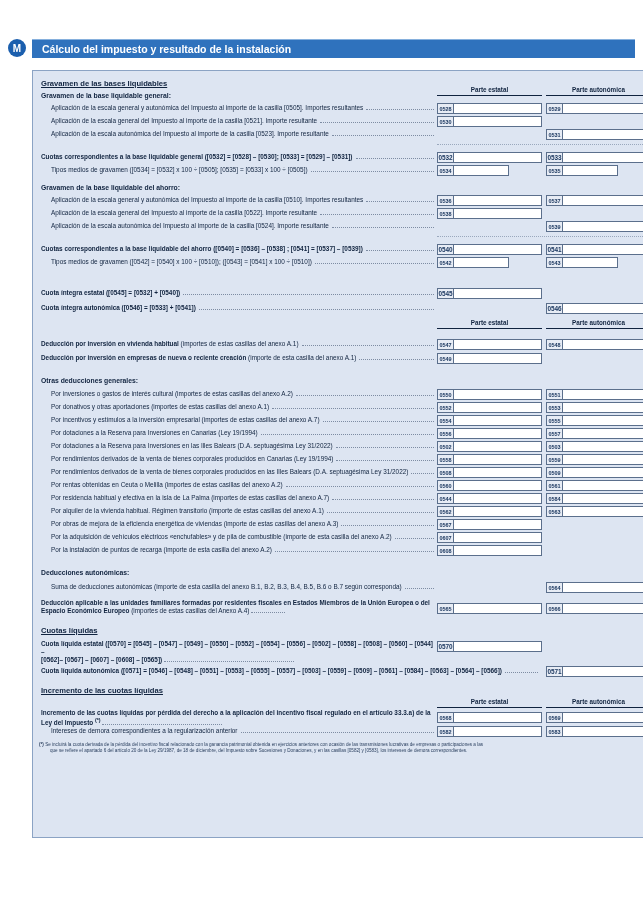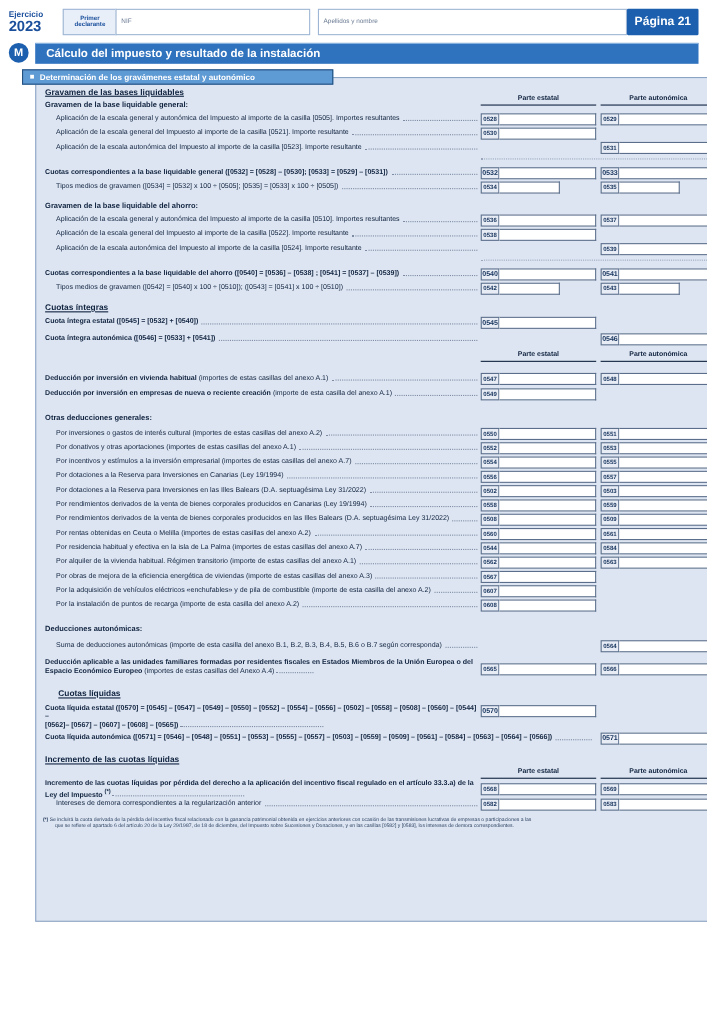--- a/index.html
+++ b/index.html
@@ -78,43 +78,26 @@
 
   .hr-dot{position:absolute;border-top:1px dotted #9aa8bd;}
   .note{position:absolute;font-size:4.6px;line-height:1.3;color:#2a3f5f;}
   .note .star{font-weight:bold;}
 </style>
 </head>
 <body>
 
 <div class="page">
 
-  <div class="idbar">
-    <div class="ejercicio">
-      <div class="lbl">Ejercicio</div>
-      <div class="yr">2023</div>
-    </div>
-    <div class="declarante">
-      <span>Primer</span>
-      <span>declarante</span>
-    </div>
-    <div class="fld nif">NIF</div>
-    <div class="fld nom">Apellidos y nombre</div>
-    <div class="pagina">Página 21</div>
-  </div>
 
   <div class="mrow">
     <div class="mcircle">M</div>
     <div class="mtitle">Cálculo del impuesto y resultado de la instalación</div>
   </div>
 
-  <div class="subhdr">
-    <span class="bullet">■</span>
-    <span>Determinación de los gravámenes estatal y autonómico</span>
-  </div>
 
   <div class="panel">
     <div class="inner" id="inner">
         <div class="lbl-col" style="top: 8px; left: 8px; width: 300px;">
           <div class="txt ghead">Gravamen de las bases liquidables</div>
         </div>
         <div class="lbl-col" style="top: 21px; left: 8px; width: 330px;">
           <div class="txt gsub">Gravamen de la base liquidable general:</div>
         </div>
         <div class="colhdr" style="left: 404px; top: 15px; width: 105px;">Parte estatal</div>
@@ -263,23 +246,20 @@
           </div>
         </div>
         <div class="boxwrap w-half" style="left: 404px; top: 186px;">
           <div class="bnum">0542</div>
           <div class="bin"></div>
         </div>
         <div class="boxwrap w-half" style="left: 513px; top: 186px;">
           <div class="bnum">0543</div>
           <div class="bin"></div>
         </div>
-        <div class="lbl-col" style="top: 204px; left: 8px; width: 300px;">
-          <div class="txt ghead">Cuotas íntegras</div>
-        </div>
         <div class="lbl-col" style="top: 218px; left: 8px; width: 396px;">
           <div class="txt b">
             <span style="display:flex;align-items:flex-end;width:100%">
               <span style="white-space:normal"><b>Cuota íntegra estatal</b> ([0545] = [0532] + [0540])</span>
               <span class="dots"></span>
             </span>
           </div>
         </div>
         <div class="boxwrap w-full" style="left: 404px; top: 217px;">
           <div class="bnum big">0545</div>
@@ -547,21 +527,21 @@
           <div class="txt b"><b>Deducción aplicable a las unidades familiares formadas por residentes fiscales en Estados Miembros de la Unión Europea o del</b><br><b>Espacio Económico Europeo</b> <span style="font-weight:normal">(importes de estas casillas del Anexo A.4)</span> <span style="display:inline-block;width:34px;border-bottom:1px dotted #7d8ca3;"></span></div>
         </div>
         <div class="boxwrap w-full" style="left: 404px; top: 532px;">
           <div class="bnum">0565</div>
           <div class="bin"></div>
         </div>
         <div class="boxwrap w-full" style="left: 513px; top: 532px;">
           <div class="bnum">0566</div>
           <div class="bin"></div>
         </div>
-        <div class="lbl-col" style="top: 555px; left: 8px; width: 300px; margin-left: 12px;">
+        <div class="lbl-col" style="top: 555px; left: 8px; width: 300px;">
           <div class="txt ghead">Cuotas líquidas</div>
         </div>
         <div class="lbl-col" style="top: 569px; left: 8px; width: 396px;">
           <div class="txt b"><b>Cuota líquida estatal</b> ([0570] = [0545] – [0547] – [0549] – [0550] – [0552] – [0554] – [0556] –  [0502] – [0558] – [0508] – [0560] – [0544] –<br>[0562]– [0567] – [0607] – [0608] – [0565]) <span style="display:inline-block;width:130px;border-bottom:1px dotted #7d8ca3;"></span></div>
         </div>
         <div class="boxwrap w-full" style="left: 404px; top: 570px;">
           <div class="bnum big">0570</div>
           <div class="bin"></div>
         </div>
         <div class="lbl-col" style="top: 596px; left: 8px; width: 500px;">

